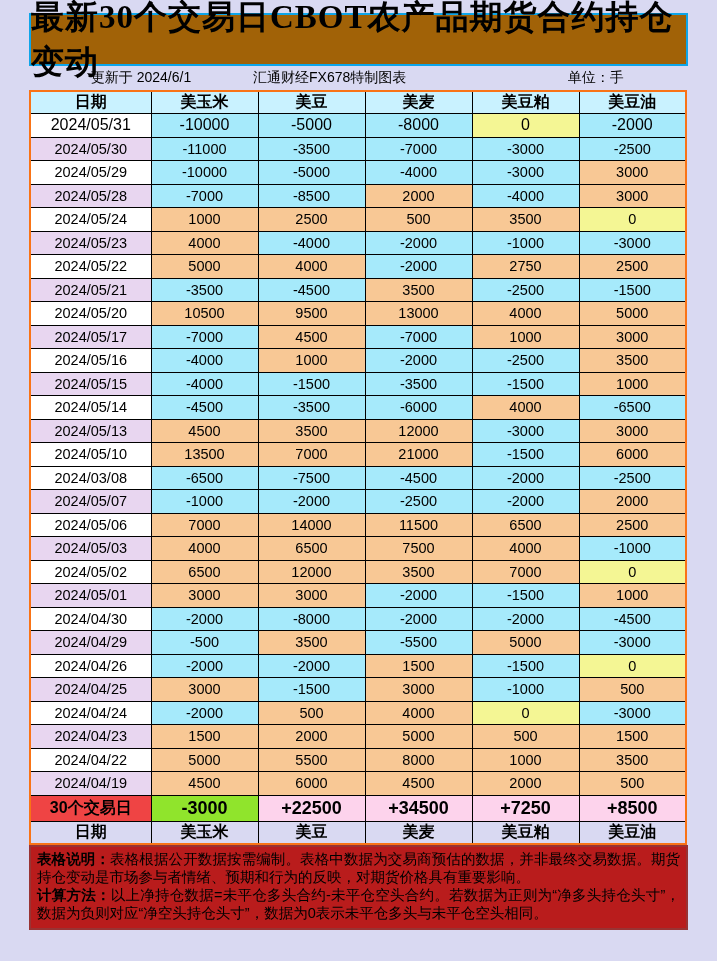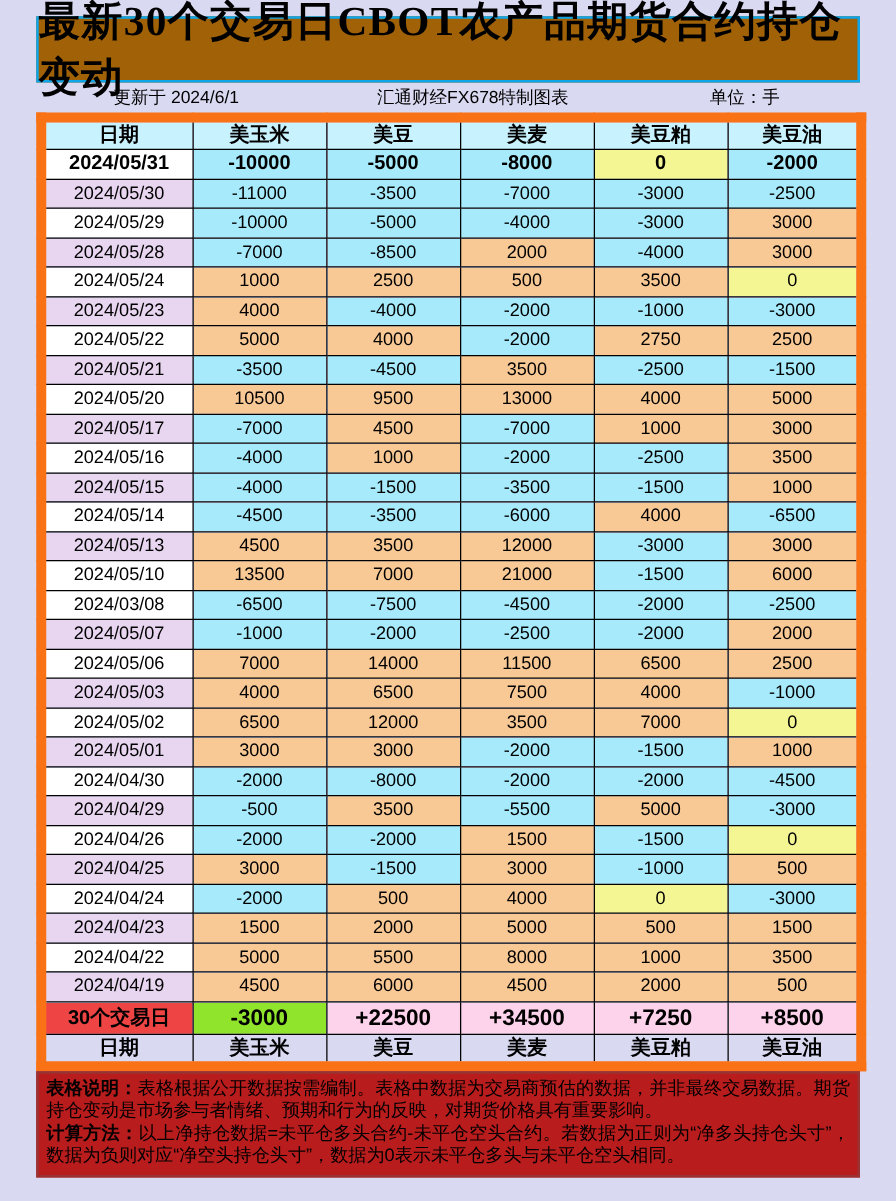--- a/index.html
+++ b/index.html
@@ -20,44 +20,44 @@
     font-size:33px;font-weight:bold;
     letter-spacing:1px;
     font-family:"Liberation Serif","DejaVu Serif",serif;
   }
   .meta-row{
     height:24px;
     display:flex;align-items:center;
     font-size:14px;
   }
   .meta-row .m-updated{width:34%;text-align:center;}
-  .meta-row .m-source{width:38%;text-align:center;}
+  .meta-row .m-source{width:38%;text-align:left;}
   .meta-row .m-unit{width:28%;text-align:center;}
 
   table{
     border-collapse:collapse;
     table-layout:fixed;
     width:595px;
-    border:8px solid #f97316;
+    border:2px solid #f97316;
   }
   td,th{
     border:1px solid #000;
     text-align:center;
     vertical-align:middle;
     padding:0;
     overflow:hidden;
     white-space:nowrap;
   }
   thead th{
     background:#c9f2ff;
     height:21px;
     font-size:16px;font-weight:bold;
   }
   tbody td{height:22.5px;font-size:14.5px;font-weight:normal;}
-  tr.first-row td{font-weight:bold;font-size:16px;margin-left:25px;}
+  tr.first-row td{font-weight:normal;font-size:16px;margin-left:25px;}
   td.date{background:#ffffff;}
   td.date.alt{background:#e8d6f0;}
   td.neg{background:#a6eafb;}
   td.pos{background:#f8c895;}
   td.zero{background:#f4f694;}
   tr.summary-row td{
     height:25px;font-size:18px;font-weight:bold;
   }
   tr.summary-row td.label{background:#ef4444;font-size:16px;}
   td.green{background:#90e42c;}

